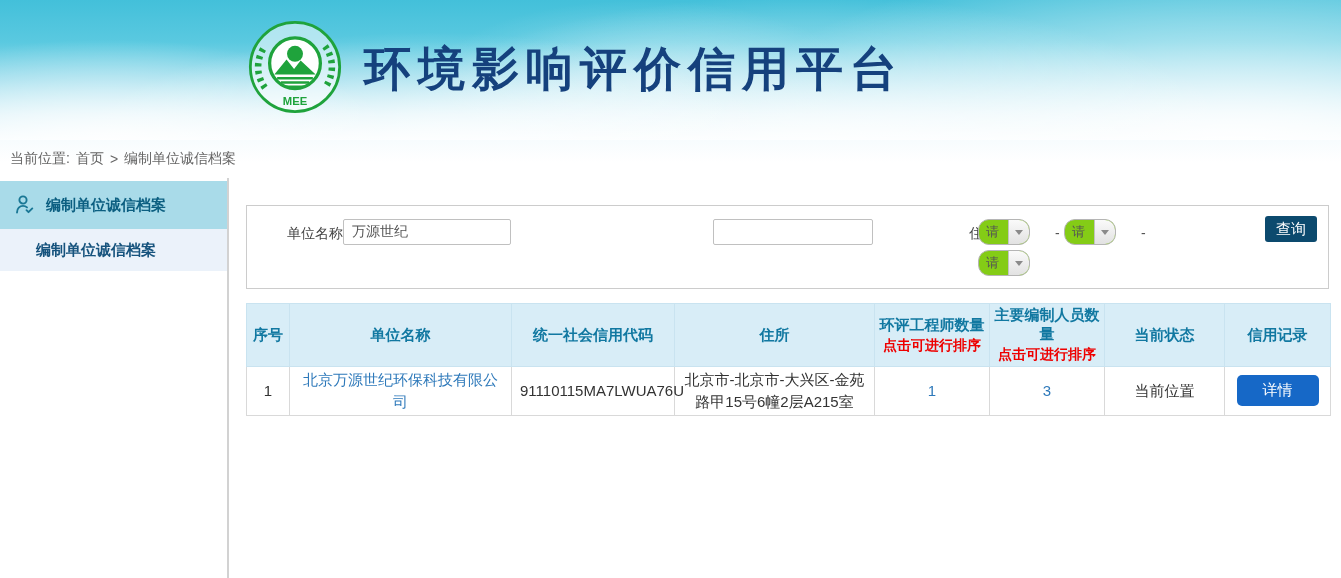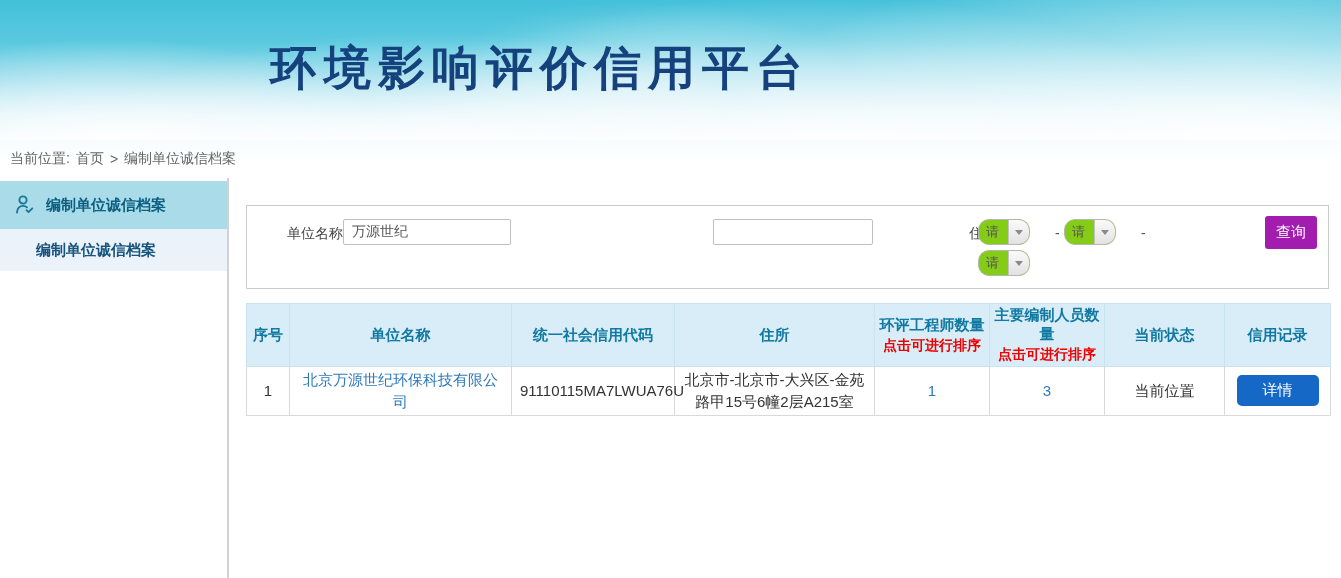--- a/index.html
+++ b/index.html
@@ -61,22 +61,22 @@
     background:#84cc16; display:flex; cursor:pointer; overflow:hidden;
   }
   .combo .txt { flex:1; font-size:13px; color:#555; line-height:24px; padding-left:7px; }
   .combo .arrow-btn {
     width:21px; border-left:1px solid #c2c2c2; background:linear-gradient(180deg,#fafafa,#e2e2e2);
     display:flex; align-items:center; justify-content:center;
   }
   .tri-down { width:0; height:0; border-left:4px solid transparent; border-right:4px solid transparent; border-top:5px solid #8a8a8a; }
   .dash { position:absolute; font-size:14px; color:#555; line-height:26px; }
   .query-btn {
-    position:absolute; left:1018px; top:10px; width:52px; height:33px;
-    background:#a21caf; color:#fff; font-size:15px; border:none; border-radius:3px; cursor:pointer;
+    position:absolute; left:1018px; top:10px; width:52px; height:26px;
+    background:#0c4a6e; color:#fff; font-size:15px; border:none; border-radius:3px; cursor:pointer;
     font-family:"Liberation Sans","DejaVu Sans",sans-serif;
   }
 
   
   .result-table { margin-top:14px; border-collapse:collapse; table-layout:fixed; width:1084px; }
   .result-table thead th {
     background:#d8edf7; color:#1178a1; font-size:15px; font-weight:bold;
     border:1px solid #c9e3f0; height:48px; padding:2px 4px; text-align:center; vertical-align:middle;
   }
   .sort-note { color:#ee0000; font-size:14px; font-weight:bold; margin-top:2px; }
@@ -92,20 +92,32 @@
     font-family:"Liberation Sans","DejaVu Sans",sans-serif;
   }
 </style>
 </head>
 <body>
 
 <div class="page">
 
   <div class="sky">
     <div class="brand">
+      <span>
+        <svg width="94" height="94" viewBox="0 0 100 100">
+          <circle cx="50" cy="50" r="47.5" fill="#ffffff" fill-opacity="0.55" stroke="#1fa33c" stroke-width="3"></circle>
+          <path d="M18 72 A 37 37 0 0 1 18 28" fill="none" stroke="#1fa33c" stroke-width="7" stroke-dasharray="3.5 4.5"></path>
+          <path d="M82 28 A 37 37 0 0 1 82 72" fill="none" stroke="#1fa33c" stroke-width="7" stroke-dasharray="3.5 4.5"></path>
+          <circle cx="50" cy="46" r="27" fill="#ffffff" stroke="#1fa33c" stroke-width="3.5"></circle>
+          <circle cx="50" cy="36" r="8.5" fill="#1fa33c"></circle>
+          <path d="M28 58 L41 42 L49 52 L56 43 L72 58 Z" fill="#1fa33c"></path>
+          <path d="M31 62 H69 M35 66.5 H65 M40 71 H60" stroke="#1fa33c" stroke-width="2.6"></path>
+          <text x="50" y="90" text-anchor="middle" font-size="12" font-weight="bold" fill="#1fa33c" font-family="Liberation Sans, DejaVu Sans, sans-serif">MEE</text>
+        </svg>
+      </span>
       <div class="brand-title">环境影响评价信用平台</div>
     </div>
   </div>
 
   <div class="crumb-bar">
     <span>当前位置:</span>
     <span style="cursor:pointer;">首页</span>
     <span>&gt;</span>
     <span>编制单位诚信档案</span>
   </div>

